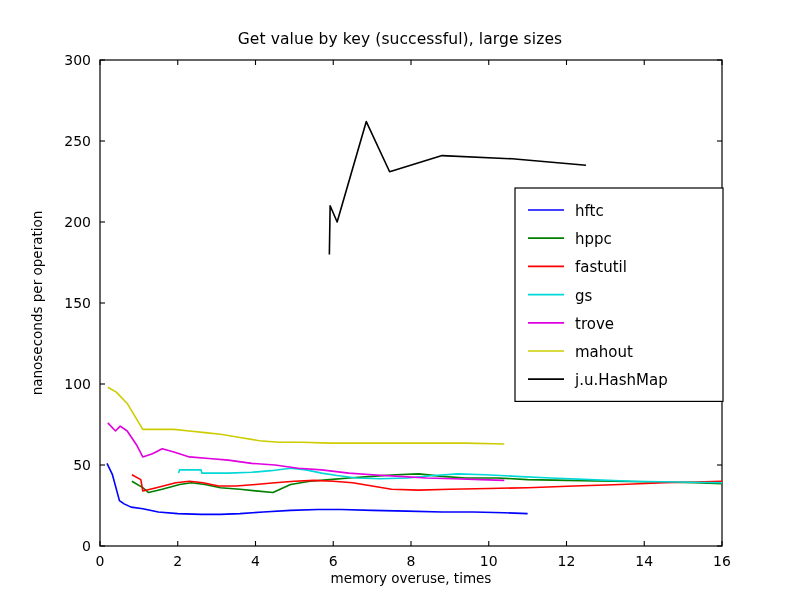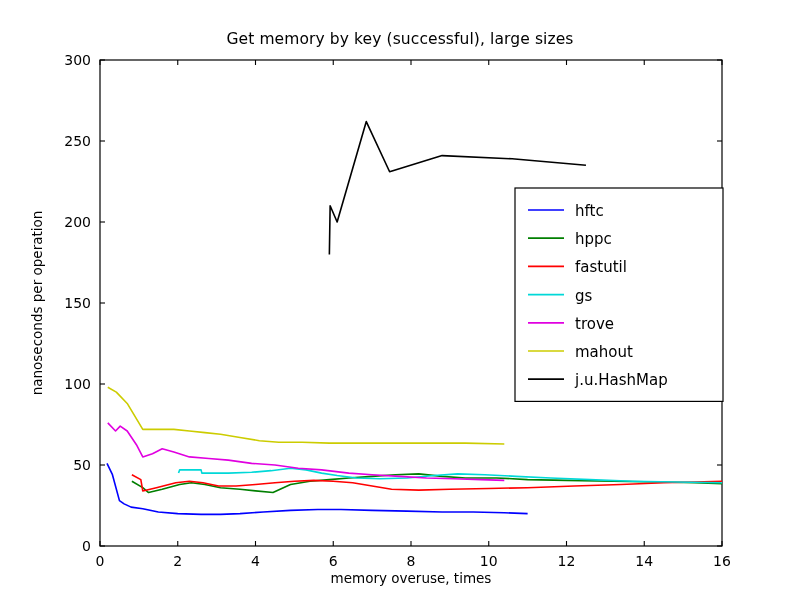--- a/index.html
+++ b/index.html
@@ -41,21 +41,21 @@
   .legend-label {
     font-size: 15px;
     fill: #000000;
   }
 </style>
 </head>
 <body>
 
 <div id="figure">
 
-  <div id="chart-title">Get memory by key (successful), large sizes</div>
+  <div id="chart-title">Get value by key (successful), large sizes</div>
 
   <svg id="plot-svg" width="800" height="600">
     <g id="plot-frame">
         <rect x="100" y="60" width="622" height="486" fill="none" stroke="#000000" stroke-width="1.2"></rect>
       </g>
     <g id="x-ticks">
         <line x1="100" y1="546" x2="100" y2="541" stroke="#000" stroke-width="1.1"></line>
         <line x1="100" y1="60" x2="100" y2="65" stroke="#000" stroke-width="1.1"></line>
         <text x="100" y="566" text-anchor="middle" class="tick-label">0</text>
         <line x1="177.75" y1="546" x2="177.75" y2="541" stroke="#000" stroke-width="1.1"></line>

